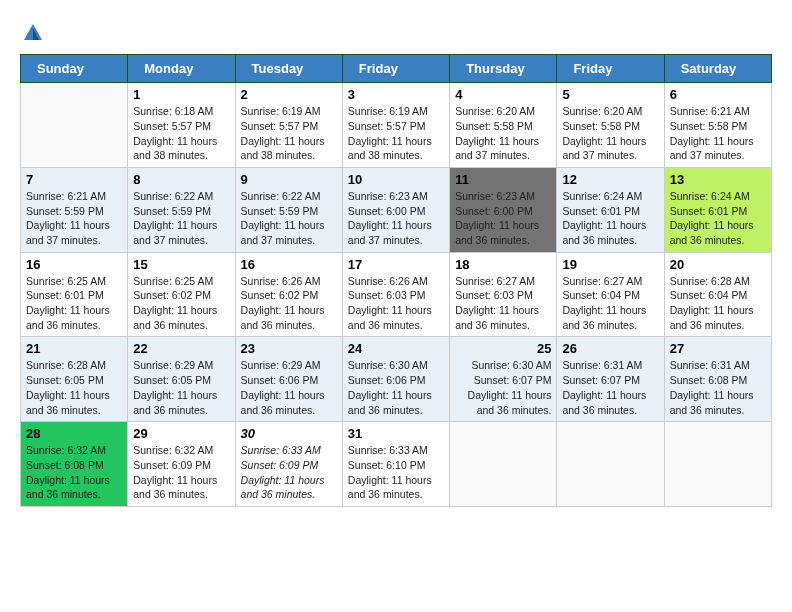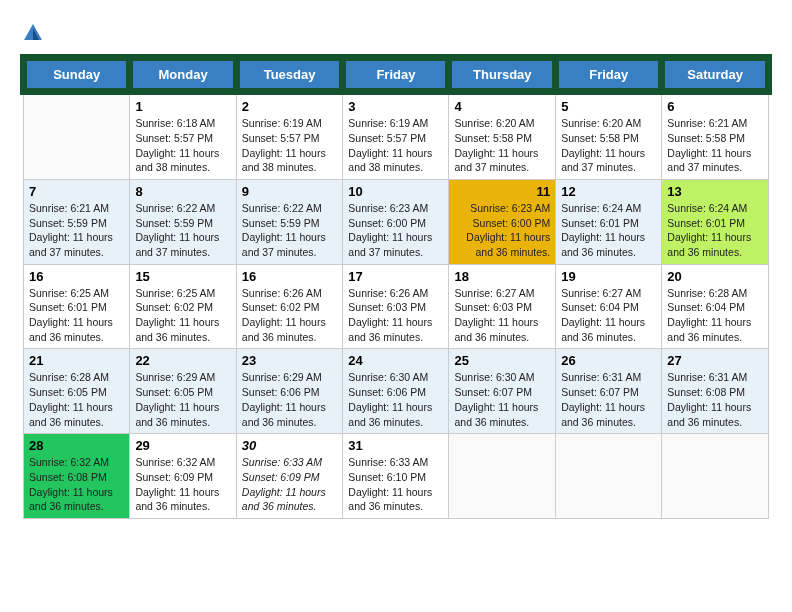--- a/index.html
+++ b/index.html
@@ -33,25 +33,25 @@
       color: #555;
     }
     .calendar {
       width: 100%;
       border-collapse: collapse;
       font-size: 11px;
     }
     .calendar th {
       background-color: #3a7fc1;
       color: #fff;
-      text-align: center;
+      text-align: left;
       padding: 6px 16px;
       font-size: 13px;
       font-weight: bold;
-      border: 7px solid #14532d;
+      border: 1px solid #14532d;
     }
     .calendar td {
       border: 1px solid #ccc;
       vertical-align: top;
       padding: 4px 5px;
       width: 107px;
       min-height: 80px;
     }
     .day-number {
       font-weight: bold;
@@ -151,21 +151,21 @@
           <div class="day-info">Sunrise: 6:22 AM<br>Sunset: 5:59 PM<br>Daylight: 11 hours and 37 minutes.</div>
         </td>
         <td style="background-color: rgb(232, 240, 248);">
           <span class="day-number">9</span>
           <div class="day-info">Sunrise: 6:22 AM<br>Sunset: 5:59 PM<br>Daylight: 11 hours and 37 minutes.</div>
         </td>
         <td style="background-color: rgb(232, 240, 248);">
           <span class="day-number">10</span>
           <div class="day-info">Sunrise: 6:23 AM<br>Sunset: 6:00 PM<br>Daylight: 11 hours and 37 minutes.</div>
         </td>
-        <td style="background-color: #eab308; text-align: right;">
+        <td style="background-color: #737373;">
           <span class="day-number">11</span>
           <div class="day-info">Sunrise: 6:23 AM<br>Sunset: 6:00 PM<br>Daylight: 11 hours and 36 minutes.</div>
         </td>
         <td style="background-color: rgb(232, 240, 248);">
           <span class="day-number">12</span>
           <div class="day-info">Sunrise: 6:24 AM<br>Sunset: 6:01 PM<br>Daylight: 11 hours and 36 minutes.</div>
         </td>
         <td style="background-color: #bef264;">
           <span class="day-number">13</span>
           <div class="day-info">Sunrise: 6:24 AM<br>Sunset: 6:01 PM<br>Daylight: 11 hours and 36 minutes.</div>
@@ -211,21 +211,21 @@
           <div class="day-info">Sunrise: 6:29 AM<br>Sunset: 6:05 PM<br>Daylight: 11 hours and 36 minutes.</div>
         </td>
         <td style="background-color: rgb(232, 240, 248);">
           <span class="day-number">23</span>
           <div class="day-info">Sunrise: 6:29 AM<br>Sunset: 6:06 PM<br>Daylight: 11 hours and 36 minutes.</div>
         </td>
         <td style="background-color: rgb(232, 240, 248); margin-top: 44px;">
           <span class="day-number">24</span>
           <div class="day-info">Sunrise: 6:30 AM<br>Sunset: 6:06 PM<br>Daylight: 11 hours and 36 minutes.</div>
         </td>
-        <td style="background-color: rgb(232, 240, 248);">
+        <td style="background-color: rgb(232, 240, 248); text-align: right;">
           <span class="day-number">25</span>
           <div class="day-info">Sunrise: 6:30 AM<br>Sunset: 6:07 PM<br>Daylight: 11 hours and 36 minutes.</div>
         </td>
         <td style="background-color: rgb(232, 240, 248); margin-top: 26px;">
           <span class="day-number">26</span>
           <div class="day-info">Sunrise: 6:31 AM<br>Sunset: 6:07 PM<br>Daylight: 11 hours and 36 minutes.</div>
         </td>
         <td style="background-color: rgb(232, 240, 248);">
           <span class="day-number">27</span>
           <div class="day-info">Sunrise: 6:31 AM<br>Sunset: 6:08 PM<br>Daylight: 11 hours and 36 minutes.</div>

